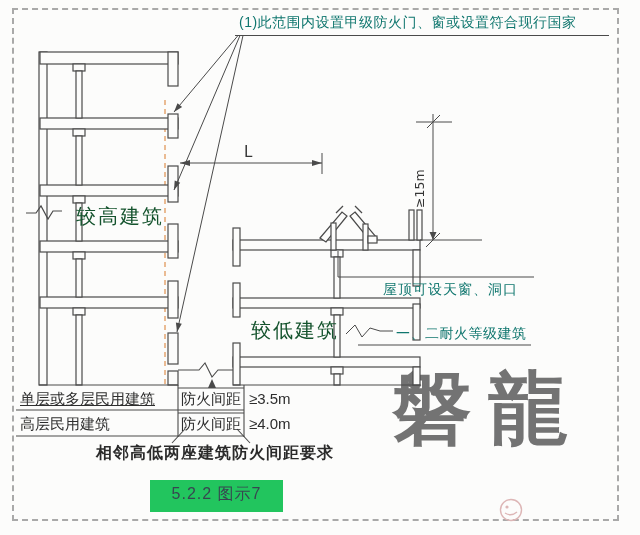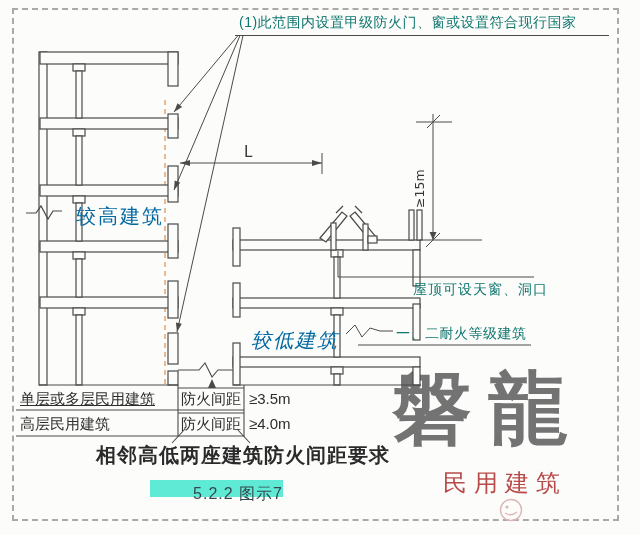--- a/index.html
+++ b/index.html
@@ -3,25 +3,25 @@
 <meta charset="utf-8">
 <style>
   * { margin:0; padding:0; box-sizing:border-box; }
   html,body { width:640px; height:535px; }
   body { background:#ffffff; font-family:"Liberation Sans","DejaVu Sans",sans-serif; }
   .canvas { position:relative; width:640px; height:535px; background:#fcfcfb; overflow:hidden; }
   .page-border { position:absolute; left:12px; top:8px; width:607px; height:513px;
                  border:2px dashed #a9a9a9; }
   .txt { position:absolute; color:#0f766e; white-space:nowrap; line-height:1.25; }
   .note { font-size:14px; letter-spacing:0.5px; }
-  .bldg-label { font-size:20px; letter-spacing:2px; color:#0369a1; }
+  .bldg-label { font-size:20px; letter-spacing:2px; color:#14532d; }
   .tbl { font-size:15px; color:#2e2e2e; }
-  .caption { font-size:20px; font-weight:bold; letter-spacing:1px; color:#2a2a2a;text-align:center; }
-  .fig-ref { left:150px; top:480px; width:133px; height:17px; background:#5eead4;
-             color:#374750; font-size:16px; text-align:right; line-height:27px;
+  .caption { font-size:16px; font-weight:bold; letter-spacing:1px; color:#2a2a2a;text-align:center; }
+  .fig-ref { left:150px; top:480px; width:133px; height:32px; background:#22c55e;
+             color:#374750; font-size:16px; text-align:center; line-height:27px;
              letter-spacing:1px; position:absolute; }
   .category { left:443px; top:467px; font-size:24px; letter-spacing:7px; color:#b84a4a;
               font-family:"Liberation Serif","DejaVu Serif",serif; position:absolute; white-space:nowrap; }
   .sitename { left:527px; top:498px; font-size:17px; color:#d9abab; letter-spacing:1px;
               position:absolute; white-space:nowrap; }
   .watermark { left:392px; top:356px; font-size:80px; font-weight:bold; color:#737373;
                letter-spacing:16px; font-family:"Liberation Serif","DejaVu Serif",serif;
                position:absolute; white-space:nowrap; }
   svg { position:absolute; left:0; top:0; }
   svg text { font-family:"DejaVu Sans",sans-serif; fill:#353535; }
@@ -162,34 +162,33 @@
 
     <g stroke="#ddb6b6" stroke-width="1.4" fill="none">
       <circle cx="511" cy="510" r="10.5"></circle>
       <circle cx="507" cy="507" r="1.6" fill="#ddb6b6" stroke="none"></circle>
       <path d="M505,513 Q511,517 517,512"></path>
     </g>
   </svg>
 
   <div class="txt note" style="left:239px; top:14px;">(1)此范围内设置甲级防火门、窗或设置符合现行国家</div>
 
-  <div class="txt note" style="left:383px; top:281px; letter-spacing:1px;margin-left:30px;">屋顶可设天窗、洞口</div>
+  <div class="txt note" style="left:383px; top:281px; letter-spacing:1px;">屋顶可设天窗、洞口</div>
 
   <div class="txt note" style="left:396px; top:325px;">一、二耐火等级建筑</div>
 
   <div class="txt bldg-label" style="left:76px; top:204px;">较高建筑</div>
-  <div class="txt bldg-label" style="left:251px; top:328px;font-style:italic;">较低建筑</div>
+  <div class="txt bldg-label" style="left:251px; top:318px;">较低建筑</div>
 
   <div class="txt tbl" style="left:20px;  top:390px;text-decoration:underline;">单层或多层民用建筑</div>
   <div class="txt tbl" style="left:181px; top:390px;">防火间距</div>
   <div class="txt tbl" style="left:249px; top:390px;">≥3.5m</div>
   <div class="txt tbl" style="left:20px;  top:415px;">高层民用建筑</div>
   <div class="txt tbl" style="left:181px; top:415px;">防火间距</div>
   <div class="txt tbl" style="left:249px; top:415px;">≥4.0m</div>
 
   <div class="txt caption" style="left:96px; top:443px;">相邻高低两座建筑防火间距要求</div>
 
   <div class="fig-ref">5.2.2 图示7</div>
 
-  <div class="category">民用建筑</div>
 
 
 </div>
 
 </body></html>

